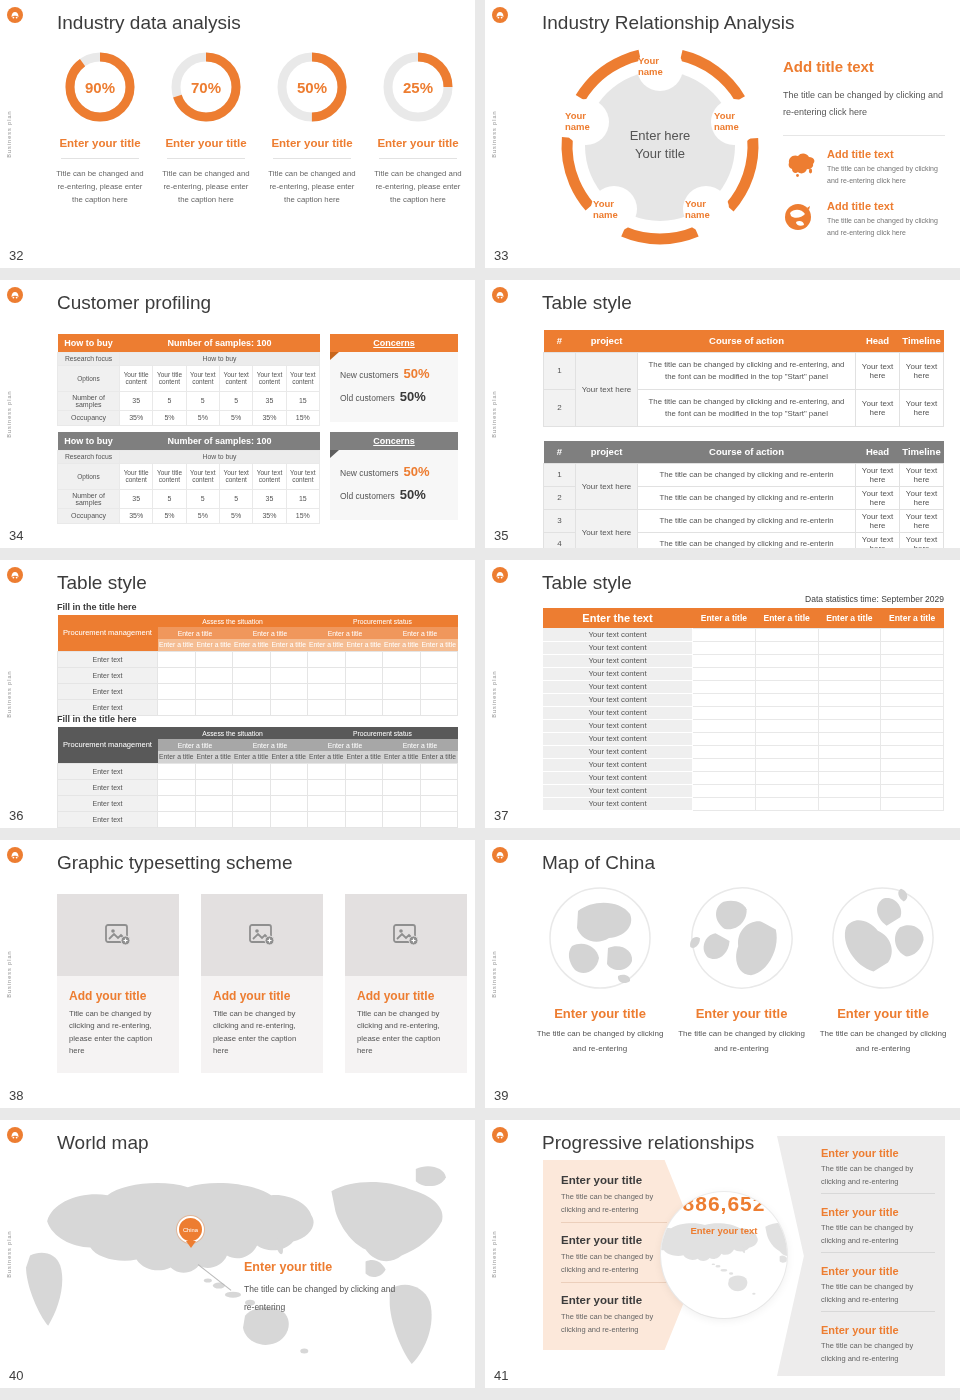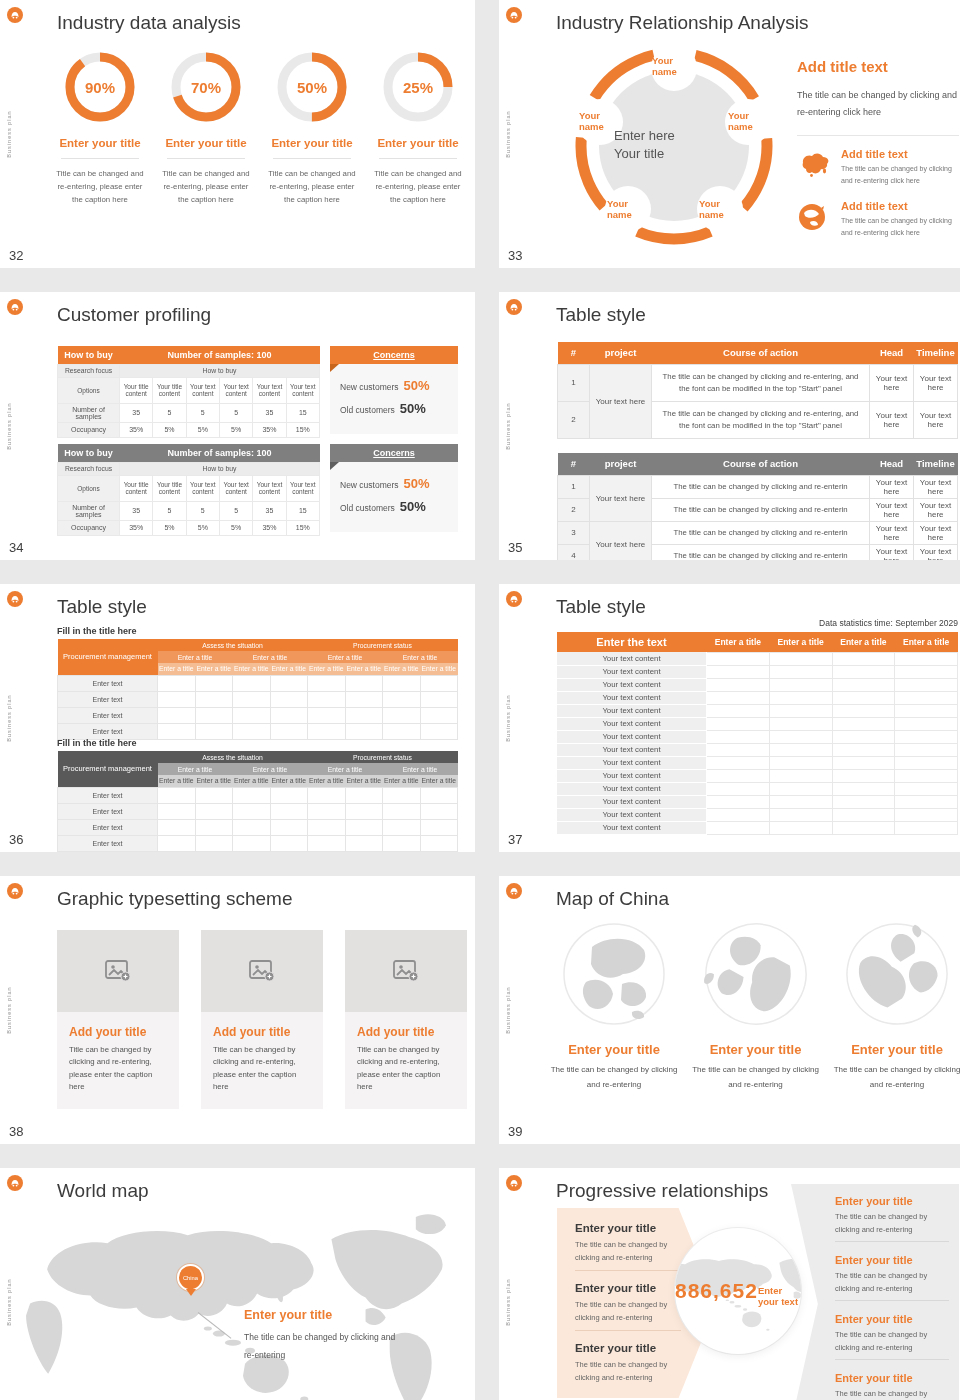--- a/index.html
+++ b/index.html
@@ -1,20 +1,20 @@
 <!DOCTYPE html>
 <html><head>
 <meta charset="utf-8">
 <style>
   :root{ --acc:#ED7D31; --gray:#7F7F7F; --dark:#595959; }
   *{margin:0;padding:0;box-sizing:border-box;}
   body{font-family:"Liberation Sans", sans-serif; background:#e9e9e9;}
   .grid{width:960px;height:1400px;background:#e9e9e9;display:grid;
         grid-template-columns:475px 475px;grid-template-rows:repeat(5,268px);
-        column-gap:10px;row-gap:12px;padding-bottom:28px;gap:24px;}
+        column-gap:10px;row-gap:12px;padding-bottom:28px;}
   .slide{position:relative;background:#fff;overflow:hidden;}
   .logo{position:absolute;left:7px;top:7px;width:16px;height:16px;}
   .vtext{position:absolute;left:6px;top:50%;transform:translateY(-50%) rotate(180deg);
          writing-mode:vertical-rl;font-size:5.5px;color:#8f8f8f;letter-spacing:1px;}
   .pagenum{position:absolute;left:9px;bottom:5px;font-size:13px;color:#3f3f3f;}
   .stitle{position:absolute;left:57px;top:12px;font-size:19px;color:#3c3c3c;font-weight:400;}
 
   
   .s32-row{position:absolute;left:53px;right:10px;top:50px;display:flex;justify-content:space-between;}
   .s32-item{width:94px;text-align:center;}
@@ -27,21 +27,21 @@
   .s32-d{height:1px;background:#e2e2e2;margin:9px 8px;}
   .s32-c{font-size:7.8px;color:#666;line-height:1.65;}
 
   
   .s33-diag{position:absolute;left:73px;top:44px;width:204px;height:204px;}
   .s33-gray{position:absolute;left:27px;top:27px;width:150px;height:150px;border-radius:50%;background:#e6e6e6;}
   .s33-ringsvg{position:absolute;inset:0;}
   .s33-notch{position:absolute;width:46px;height:46px;border-radius:50%;background:#fff;}
   .s33-node{position:absolute;width:44px;font-size:9.5px;font-weight:bold;
             color:var(--acc);line-height:1.15;}
-  .s33-center{position:absolute;left:42px;top:83px;width:120px;text-align:left;font-size:13px;
+  .s33-center{position:absolute;left:42px;top:83px;width:120px;text-align:center;font-size:13px;
               color:#555;white-space:pre-line;line-height:1.35;}
   .s33-right{position:absolute;left:298px;top:58px;width:162px;}
   .s33-h1{font-size:15px;font-weight:bold;color:var(--acc);margin-bottom:12px;}
   .s33-body{font-size:9px;color:#555;line-height:1.9;}
   .s33-sep{height:1px;background:#e6e6e6;margin:14px 0 12px;}
   .s33-item{position:relative;padding-left:44px;min-height:44px;margin-bottom:8px;}
   .s33-icon{position:absolute;left:0;top:2px;}
   .s33-it{font-size:11px;font-weight:bold;color:var(--acc);margin-bottom:3px;}
   .s33-ib{font-size:7px;color:#777;line-height:1.7;}
 
@@ -140,23 +140,23 @@
   .s41-li.divd{border-bottom:1px solid #eccfbb;}
   .s41-lt{font-size:11.5px;font-weight:bold;color:#3c3c3c;margin-bottom:4px;}
   .s41-lb{font-size:7.5px;color:#666;line-height:1.75;}
   .s41-right{position:absolute;left:292px;top:16px;width:168px;height:240px;background:#edecec;
       clip-path:polygon(0 0,100% 0,100% 100%,0 100%,16% 50%);
       padding:6px 10px 6px 44px;display:flex;flex-direction:column;justify-content:space-between;z-index:1;}
   .s41-ri{padding:5px 0;}
   .s41-ri.divd{border-bottom:1px solid #d8d8d8;}
   .s41-rt{font-size:11px;font-weight:bold;color:var(--acc);margin-bottom:3px;}
   .s41-rb{font-size:7.5px;color:#666;line-height:1.75;}
-  .s41-circle{position:absolute;left:176px;top:60px;width:126px;height:126px;border-radius:50%;background:#fff;
+  .s41-circle{position:absolute;left:176px;top:72px;width:126px;height:126px;border-radius:50%;background:#fff;
       box-shadow:0 2px 10px rgba(0,0,0,.07),0 0 0 1px #f1f1f1;overflow:hidden;z-index:2;
-      display:flex;align-items:center;justify-content:flex-start;}
+      display:flex;flex-direction:column;align-items:center;justify-content:flex-start;}
   .s41-mapbg{position:absolute;left:-30px;top:18px;opacity:.85;}
   .s41-stat{position:relative;font-size:21px;font-weight:bold;color:var(--acc);letter-spacing:1px;}
   .s41-sl{position:relative;font-size:9.5px;font-weight:bold;color:var(--acc);margin-top:9px;}
 </style>
 </head>
 <body>
 
 <svg width="0" height="0" style="position:absolute">
   <defs>
     <symbol id="worldmap" viewBox="0 0 450 215">

